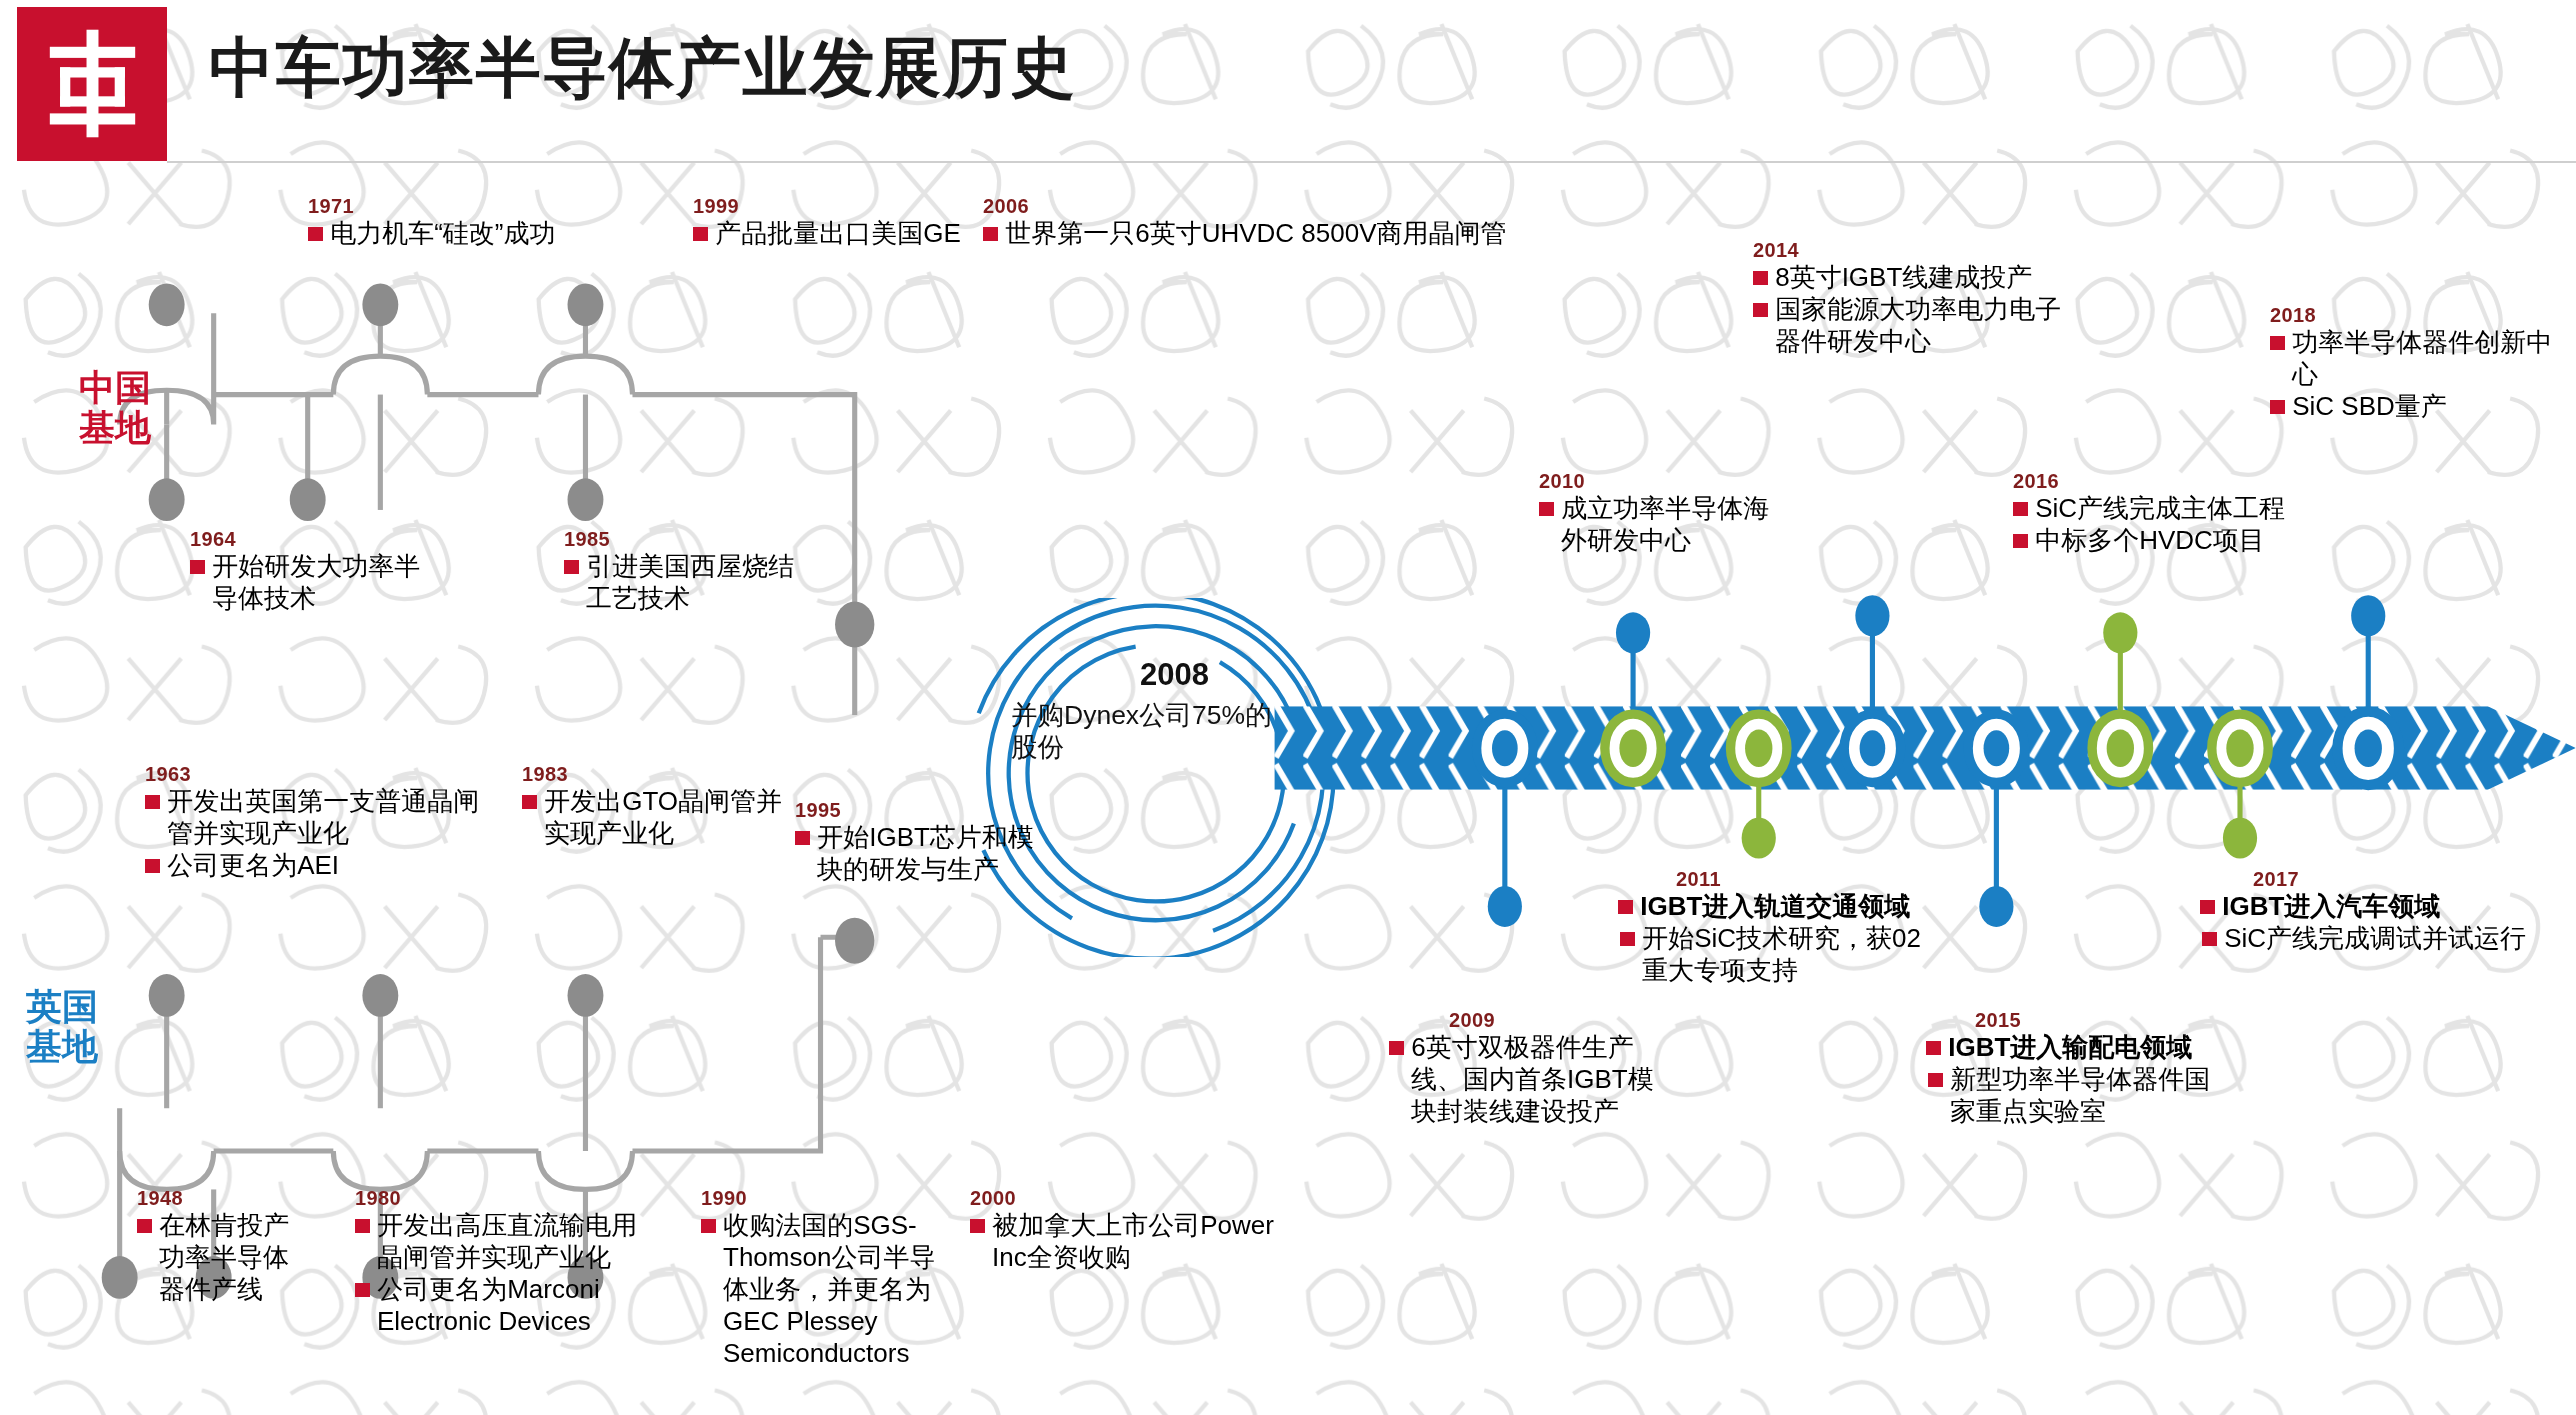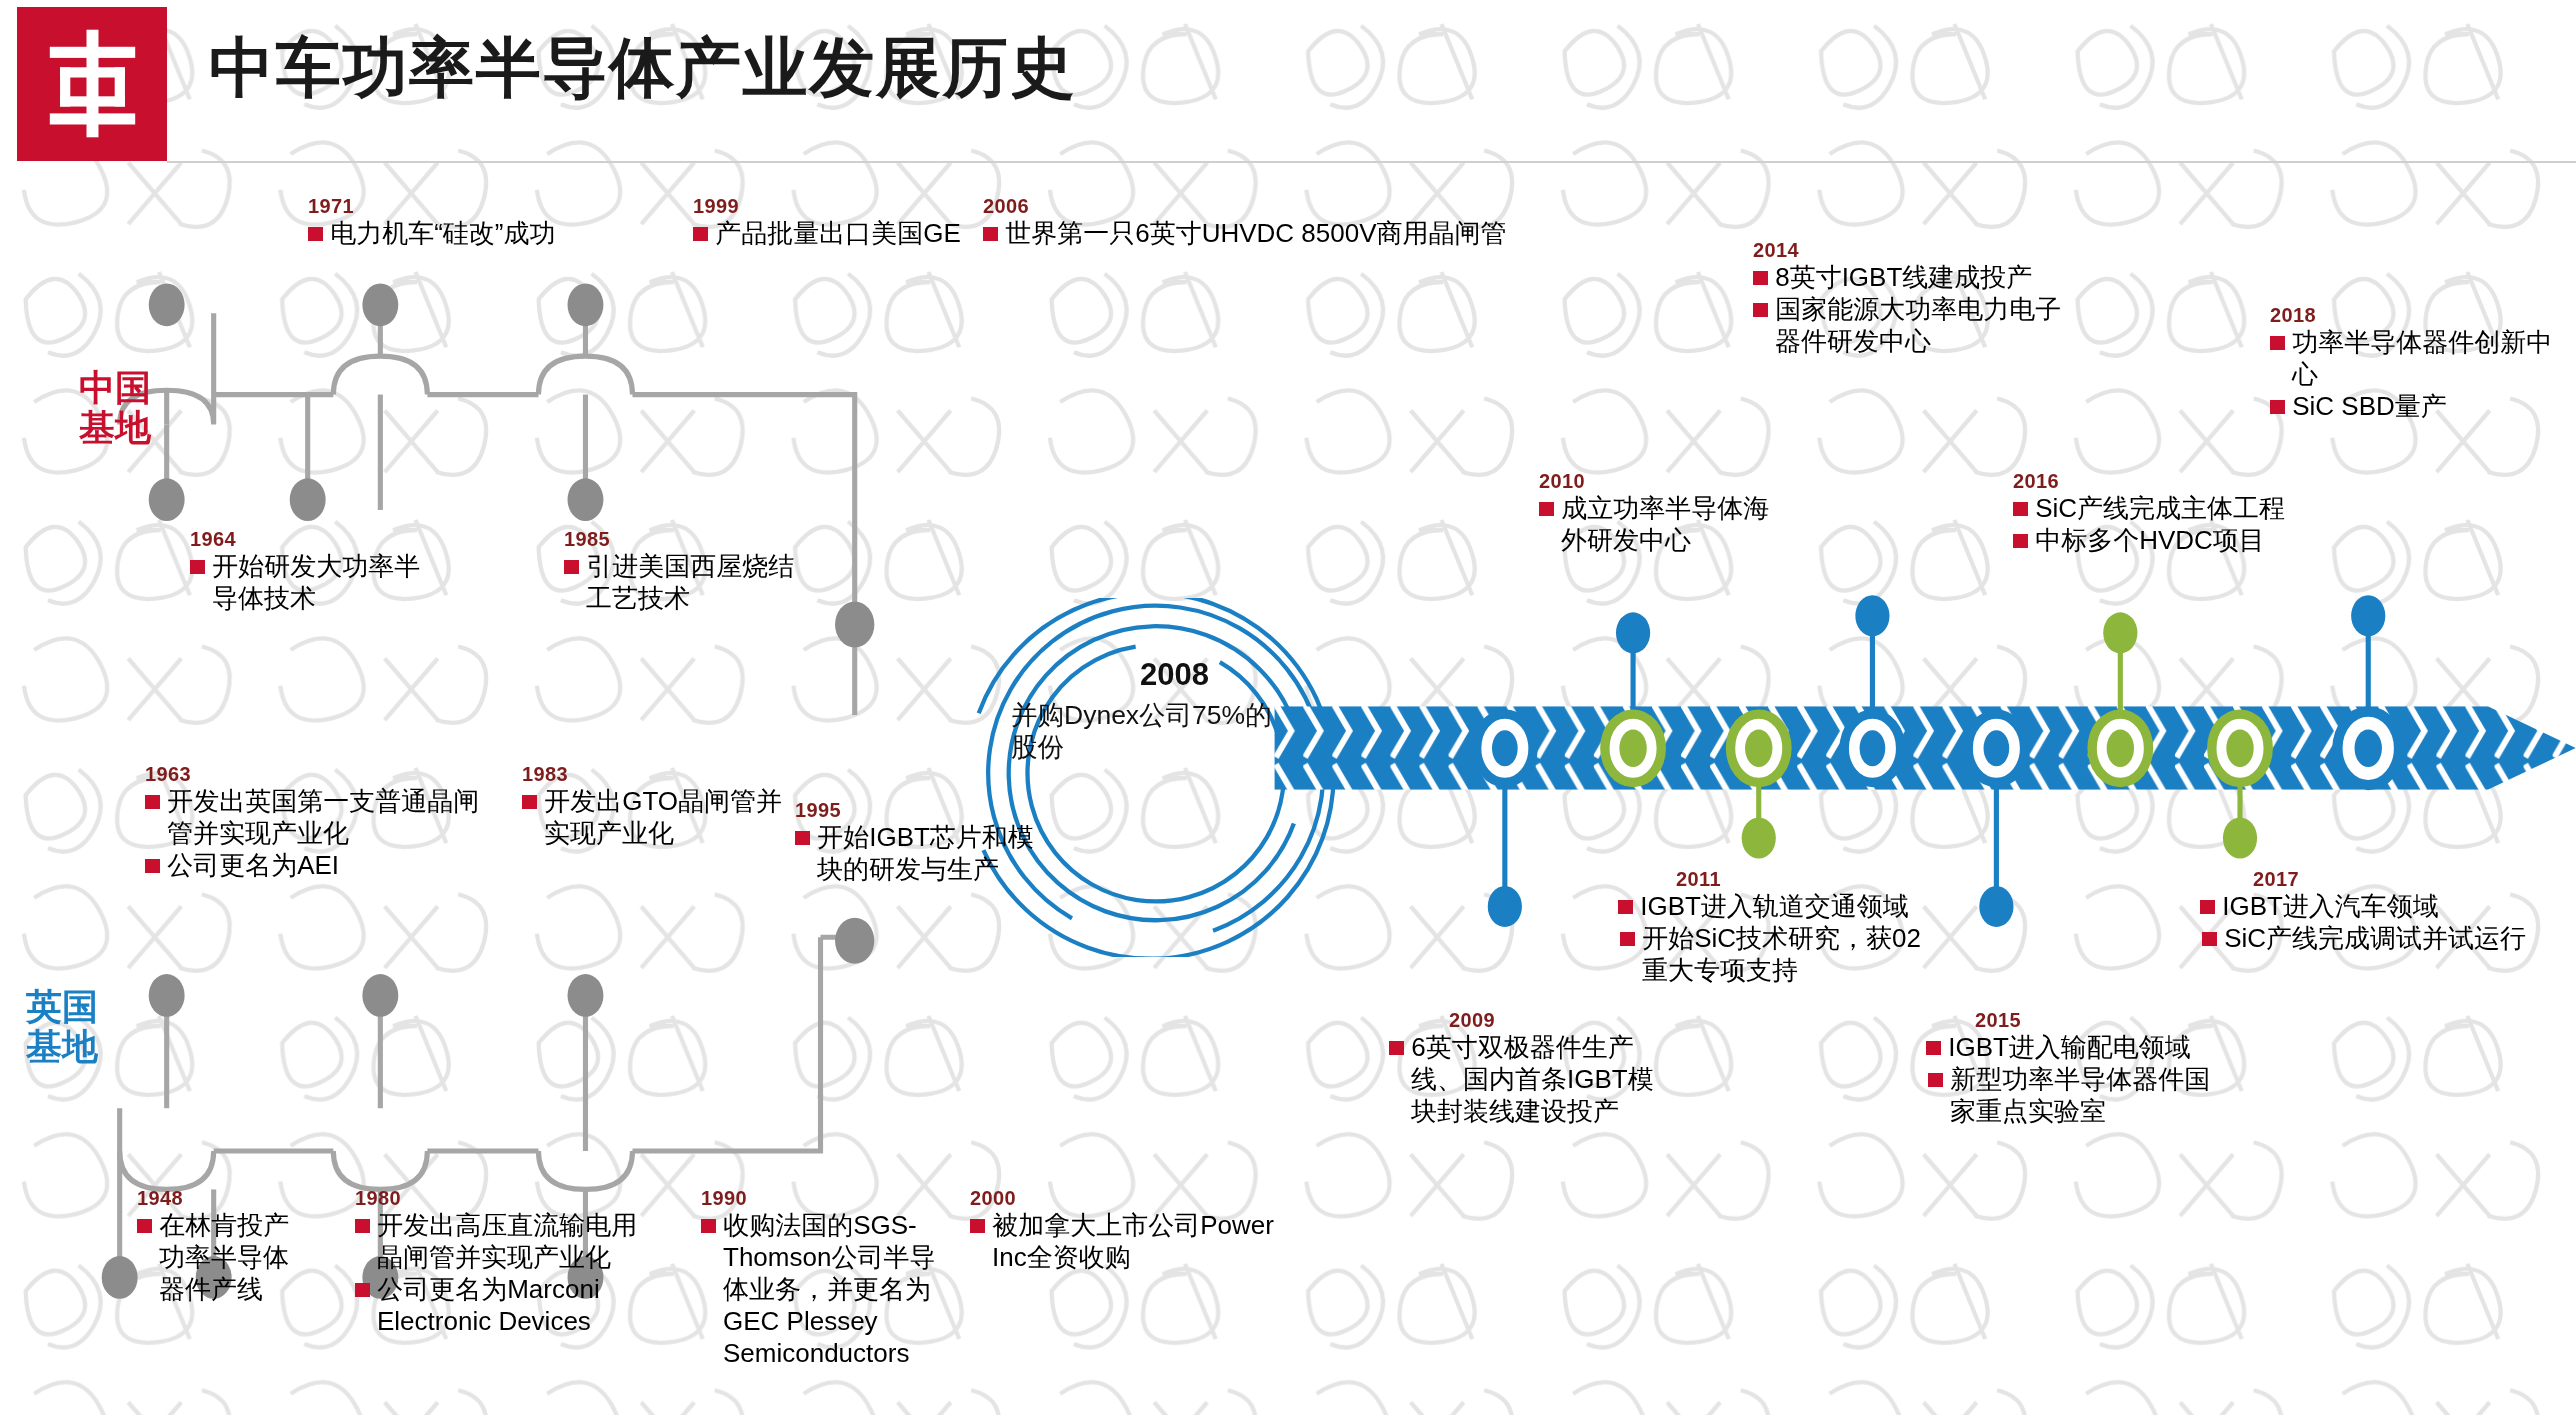--- a/index.html
+++ b/index.html
@@ -17,21 +17,21 @@
               letter-spacing:1.7px;white-space:nowrap;}
   #header-rule{position:absolute;left:167px;top:161px;width:2409px;height:1.7px;background:#cfcfcf;}
 
   
   .abs{position:absolute;z-index:6;}
   .year{font-size:20px;font-weight:bold;color:#7f1d1d;letter-spacing:0.4px;white-space:nowrap;}
   .bullets{font-size:26px;color:#000000;line-height:1.23;}
   .bullets .li{display:block;text-indent:-22px;padding-left:22px;}
   .bullets .li::before{content:"";display:inline-block;width:14.5px;height:14.5px;background:#c8102e;
                        margin-right:7.7px;vertical-align:0.9px;}
-  .bullets .li.bold{font-weight:normal;padding-left:20px;}
+  .bullets .li.bold{font-weight:bold;padding-left:20px;}
   .region-label{font-size:36px;font-weight:bold;color:#c8102e;line-height:1.12;}
   .region-label.uk{color:#1b7fc4;}
 
   
   #spiral-year{position:absolute;left:1076px;top:657px;width:197px;text-align:center;
                font-size:31px;font-weight:bold;color:#111;z-index:7;}
   #spiral-text{position:absolute;left:1011px;top:699px;width:282px;
                font-size:26.5px;color:#111;line-height:1.22;z-index:7;}
 </style>
 </head>

